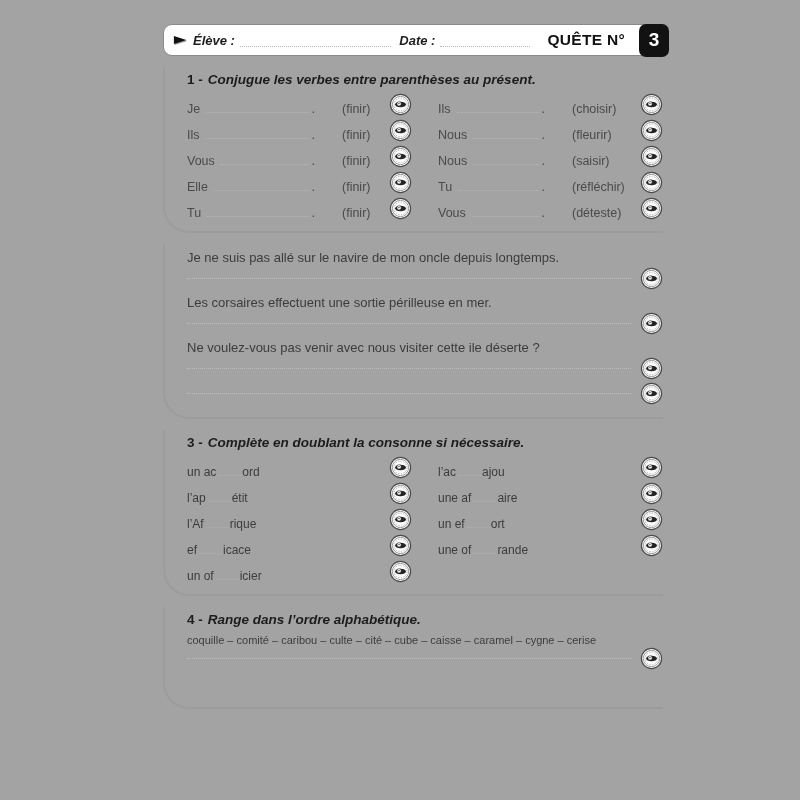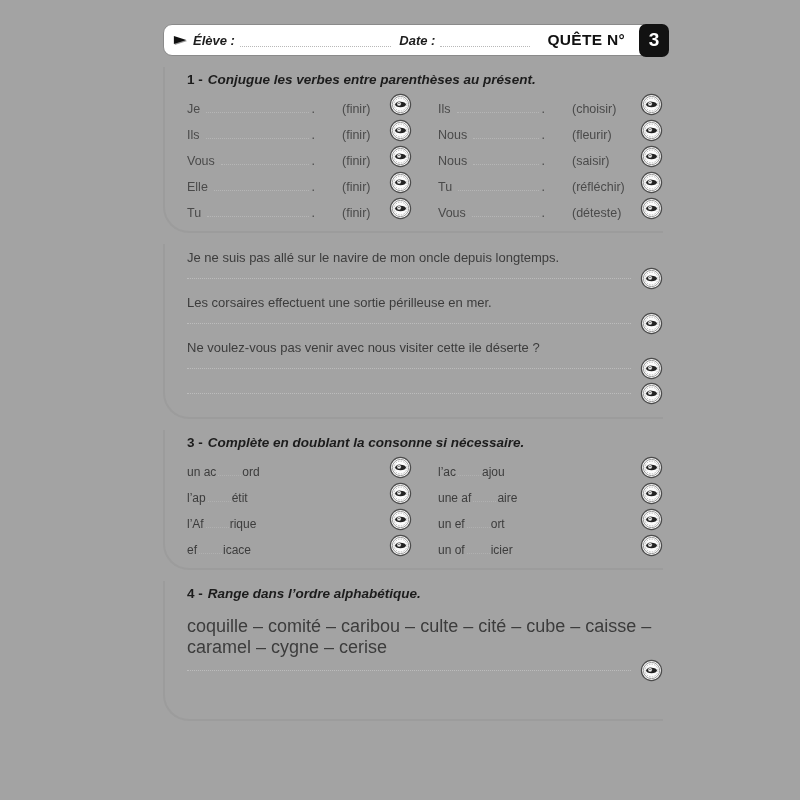--- a/index.html
+++ b/index.html
@@ -41,21 +41,21 @@
   .ans-row{display:flex;align-items:center;height:25px;}
   .ans-line{flex:1;border-bottom:1.3px dotted #bcbcbc;height:0;}
   .ans-row .coin{margin-left:9px;}
 
   
   .dbl-row{display:flex;align-items:flex-end;height:26px;font-size:12px;color:#3c3c3c;}
   .gap-dots{width:23px;border-bottom:1.3px dotted #b0b0b0;margin:0 1px 3px 2px;}
   .spacer{flex:1;}
 
   
-  .words{font-size:18px;color:#3c3c3c;margin-top:15px;}
+  .words{font-size:11px;color:#3c3c3c;margin-top:7px;}
 </style>
 </head>
 <body>
 
 <svg width="0" height="0" style="position:absolute" aria-hidden="true">
   <defs>
     <g id="coin-sym">
       <circle cx="12" cy="12" r="10.5" fill="#fcfcfc" stroke="#4c4c4c" stroke-width="1.3"></circle>
       <circle cx="12" cy="12" r="8.5" fill="none" stroke="#8b8b8b" stroke-width="0.9"></circle>
       <circle cx="12" cy="12" r="6.7" fill="none" stroke="#9d9d9d" stroke-width="0.7" stroke-dasharray="1.6 1.2"></circle>
@@ -293,20 +293,29 @@
         <div class="dbl-row">
           <span>ef</span>
           <span class="gap-dots"></span>
           <span>icace</span>
           <span class="spacer"></span>
           <svg class="coin" viewBox="0 0 24 24">
               <use href="#coin-sym"></use>
             </svg>
         </div>
         <div class="dbl-row">
+          <span>une of</span>
+          <span class="gap-dots"></span>
+          <span>rande</span>
+          <span class="spacer"></span>
+          <svg class="coin" viewBox="0 0 24 24">
+              <use href="#coin-sym"></use>
+            </svg>
+        </div>
+        <div class="dbl-row">
           <span>un of</span>
           <span class="gap-dots"></span>
           <span>icier</span>
           <span class="spacer"></span>
           <svg class="coin" viewBox="0 0 24 24">
               <use href="#coin-sym"></use>
             </svg>
         </div>
       </div>
     </div>

